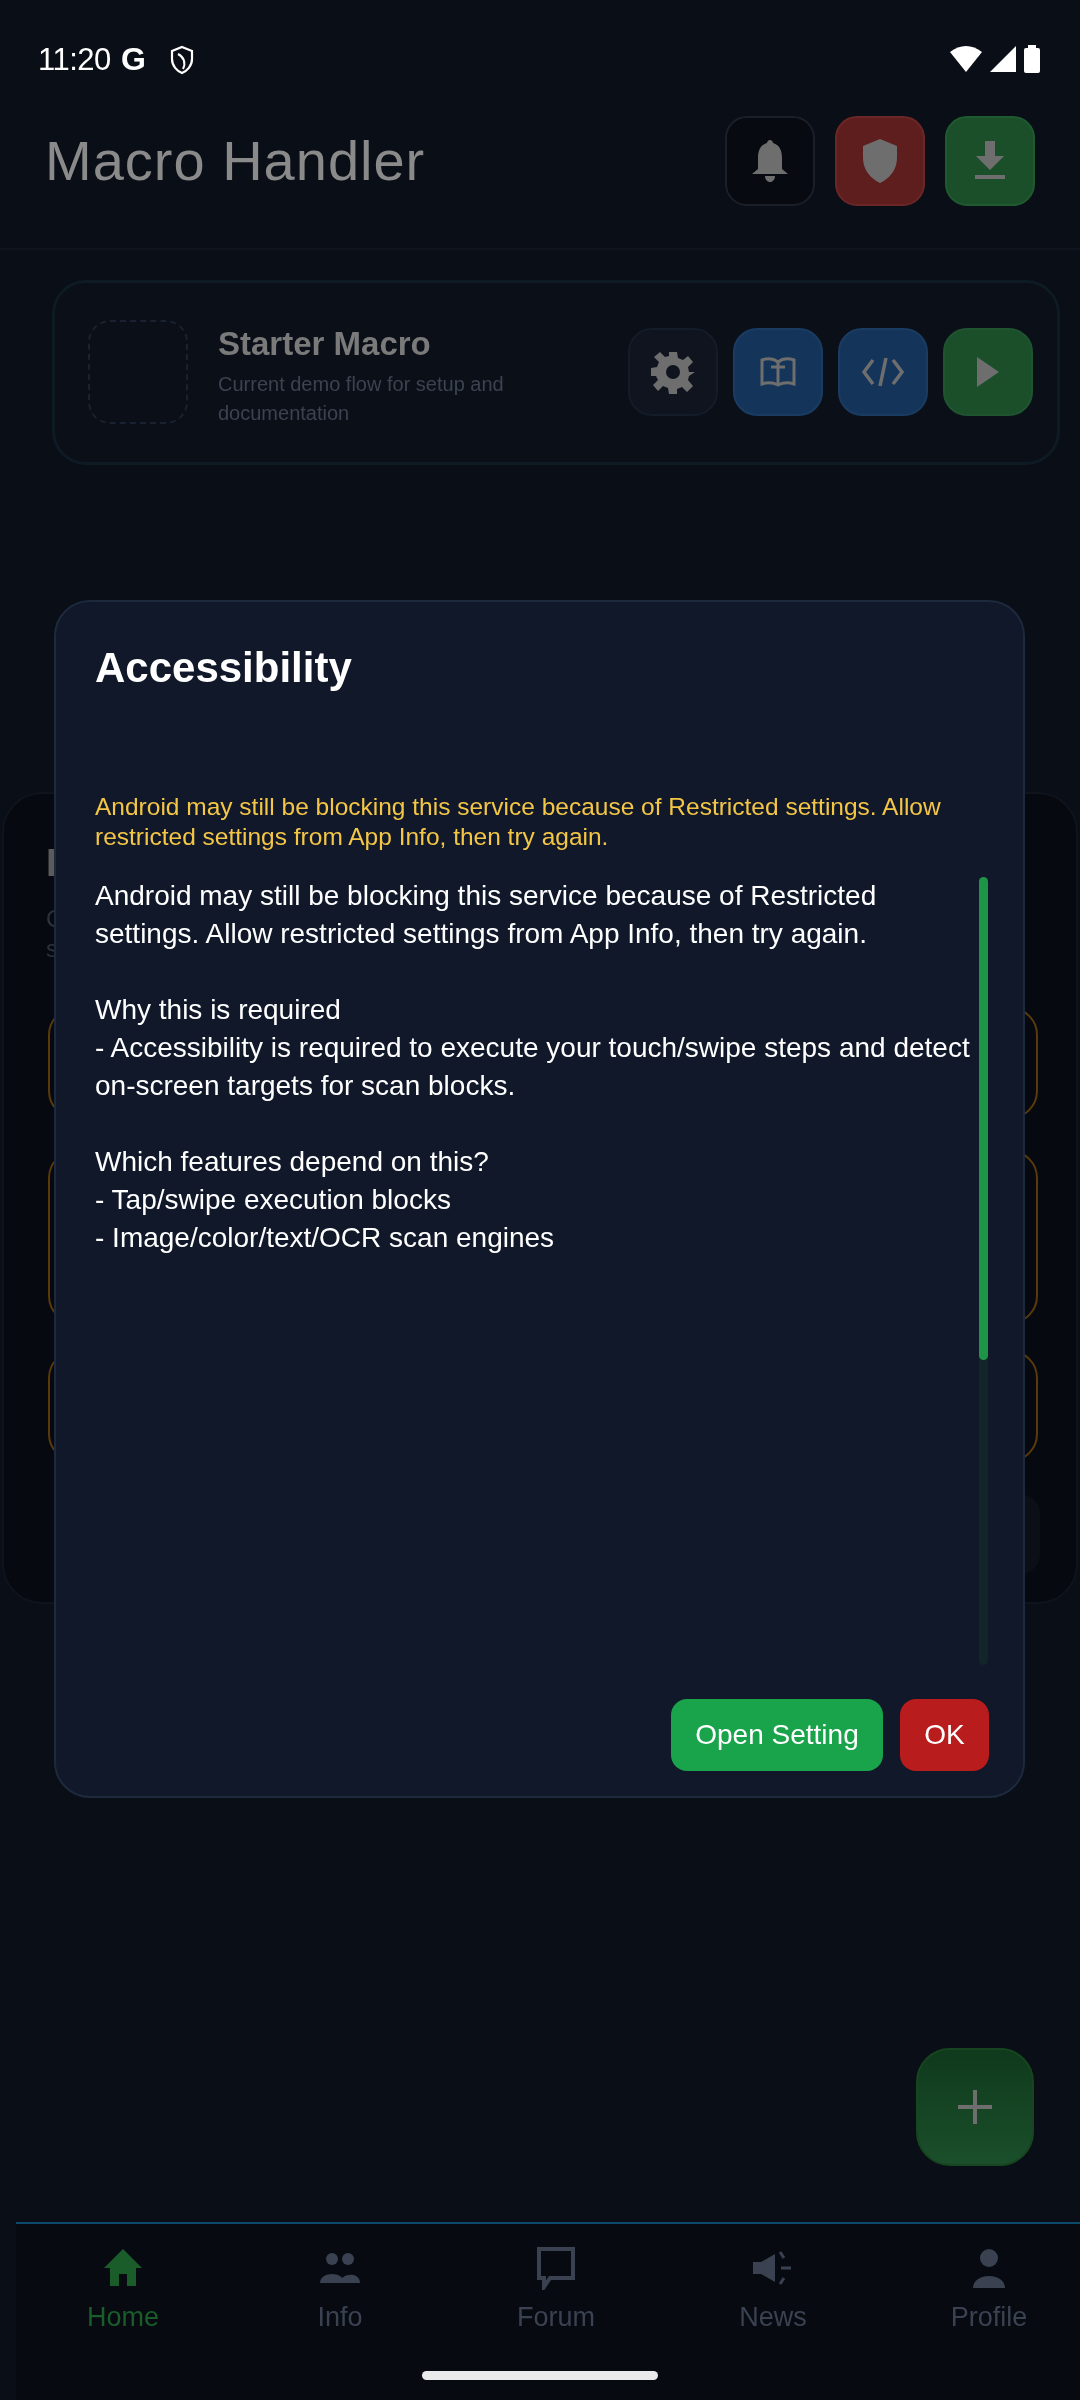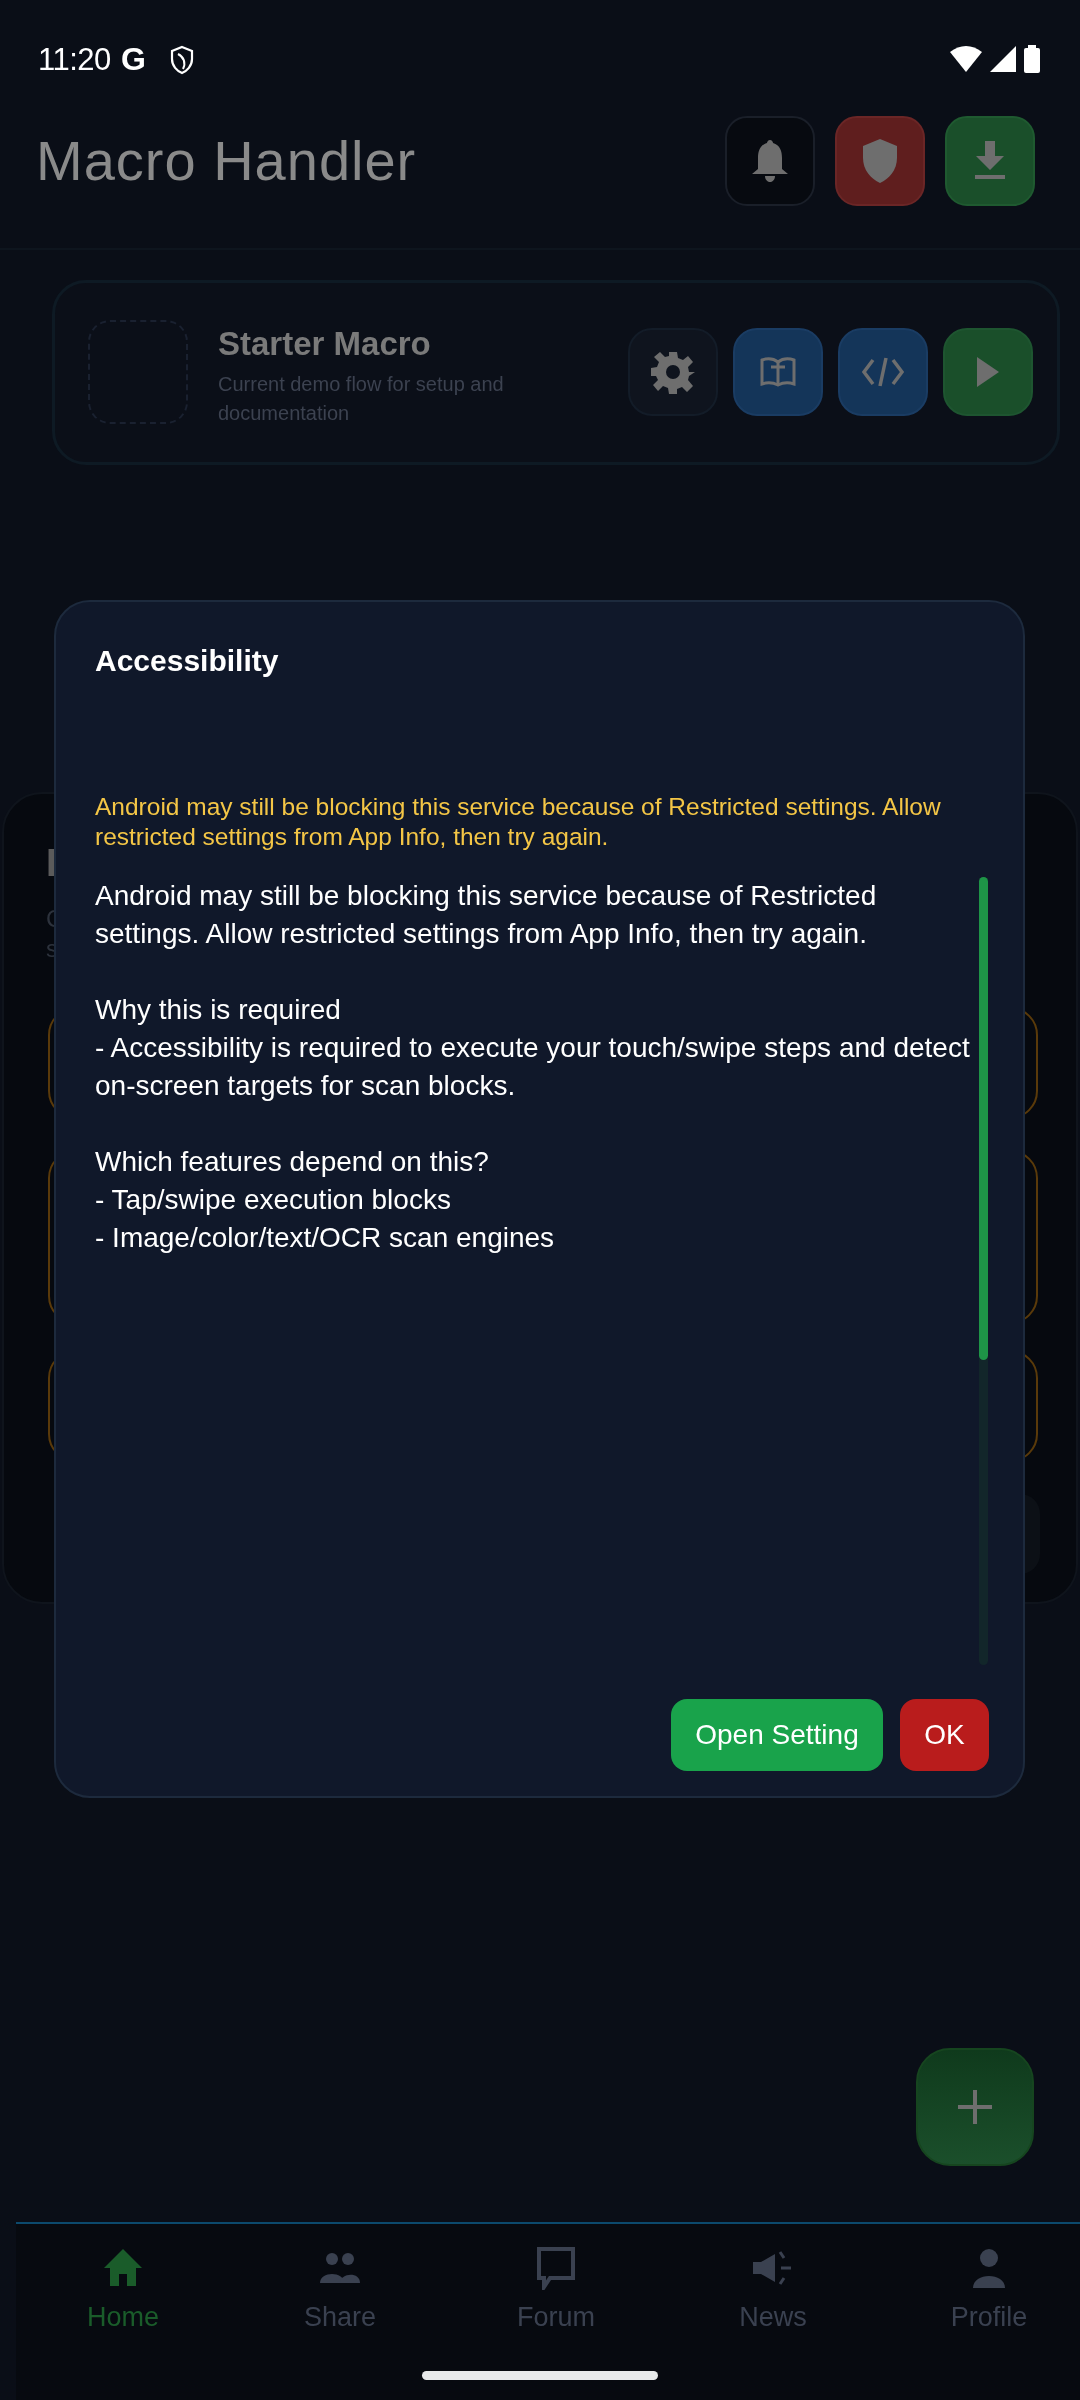--- a/index.html
+++ b/index.html
@@ -7,21 +7,21 @@
   body { position: relative; font-family: "Liberation Sans", "DejaVu Sans", sans-serif; color: #fff; }
 
   
   .app { position: absolute; inset: 0; background: #0a0e17; }
   .statusbar { position: absolute; left: 0; top: 0; width: 1080px; height: 55px; z-index: 50; margin-top: 33px; }
   .sb-time { position: absolute; left: 38px; top: 9px; font-size: 31px; color: #fff; letter-spacing: -0.5px; }
   .sb-g { position: absolute; left: 121px; top: 8px; font-size: 32px; font-weight: bold; color: #fff; }
   .sb-shield { position: absolute; left: 170px; top: 12px; width: 24px; height: 30px; }
   .sb-right { position: absolute; right: 40px; top: 12px; display: flex; gap: 8px; align-items: center; }
 
-  .app-title { position: absolute; left: 36px; top: 128px; font-size: 56px; color: #8a8a8a; letter-spacing: 1px; font-weight: normal; }
+  .app-title { position: absolute; left: 45px; top: 128px; font-size: 56px; color: #8a8a8a; letter-spacing: 1px; font-weight: normal; }
   .hdr-btn { position: absolute; top: 116px; width: 90px; height: 90px; border-radius: 22px; display: flex; align-items: center; justify-content: center; }
   .hdr-bell { left: 725px; border: 2px solid #1a1f29; background: #070a10; }
   .hdr-shield { left: 835px; background: #5f1e1e; border: 2px solid #6b2626; }
   .hdr-download { left: 945px; background: #1a4f2a; border: 2px solid #1f5a30; }
   .hdr-divider { position: absolute; left: 0; top: 248px; width: 1080px; height: 2px; background: #0e151e; }
 
   .macro-card { position: absolute; left: 52px; top: 280px; width: 1008px; height: 185px; border-radius: 34px; background: #0b0f18; border: 3px solid #0e1a24; }
   .macro-thumb { position: absolute; left: 33px; top: 37px; width: 100px; height: 104px; border: 2px dashed #1a2130; border-radius: 22px; }
   .macro-title { position: absolute; left: 163px; top: 42px; font-size: 33px; font-weight: bold; color: #7a7a7a; }
   .macro-desc { position: absolute; left: 163px; top: 87px; width: 420px; font-size: 20px; line-height: 29px; color: #3c4250; }
@@ -43,21 +43,21 @@
   .nav-item { position: absolute; top: 20px; width: 160px; height: 100px; display: flex; flex-direction: column; align-items: center; }
   .nav-icon { width: 48px; height: 48px; display: flex; align-items: center; justify-content: center; }
   .nav-label { margin-top: 10px; font-size: 27px; color: #3a4150; }
   .nav-item.active .nav-label { color: #1a5c2a; }
   .home-indicator { position: absolute; left: 422px; top: 2371px; width: 236px; height: 9px; border-radius: 5px; background: #e8eaeb; }
 
   .scrim { position: absolute; inset: 0; background: rgba(0,0,0,0.0); }
 
   
   .dialog { position: absolute; left: 54px; top: 600px; width: 971px; height: 1198px; border-radius: 36px; background: #10182a; border: 2px solid #1d2a3d; }
-  .dlg-title { position: absolute; left: 39px; top: 42px; font-size: 30px; font-weight: bold; color: #ffffff; }
+  .dlg-title { position: absolute; left: 39px; top: 42px; font-size: 42px; font-weight: bold; color: #ffffff; }
   .dlg-warn { position: absolute; left: 39px; width: 900px; font-size: 24.5px; line-height: 30px; color: #f4c646; }
   .dlg-warn.w1 { top: 102px; }
   .dlg-warn.w2 { top: 190px; }
   .dlg-body-inner { font-size: 28px; line-height: 38px; color: #ffffff; white-space: pre-line; height: 790px; }
   .dlg-body-clip { position: absolute; left: 39px; top: 275px; width: 925px; height: 388px; overflow: hidden; }
   .scroll-track { position: absolute; left: 923px; top: 275px; width: 9px; height: 788px; border-radius: 5px; background: #12262a; }
   .scroll-thumb { position: absolute; left: 923px; top: 275px; width: 9px; height: 483px; border-radius: 5px; background: #1e9447; }
   .btn-open { position: absolute; left: 615px; top: 1097px; width: 212px; height: 72px; border-radius: 16px; background: #19a34b; color: #fff; font-size: 28px; border: none; display: flex; align-items: center; justify-content: center; }
   .btn-ok { position: absolute; left: 844px; top: 1097px; width: 89px; height: 72px; border-radius: 16px; background: #b91c1c; color: #fff; font-size: 28px; border: none; display: flex; align-items: center; justify-content: center; }
 </style>
@@ -170,21 +170,21 @@
     </div>
     <div class="nav-item" style="left:244px;">
       <div class="nav-icon">
         <svg width="44" height="34" viewBox="0 0 44 34">
           <circle cx="14" cy="8" r="6" fill="#3a4150"></circle>
             <circle cx="30" cy="8" r="6" fill="#3a4150"></circle>
           <path d="M2 32 C2 20 26 20 26 32 Z" fill="#3a4150"></path>
             <path d="M22 32 C22 22 42 20 42 32 Z" fill="#3a4150"></path>
         </svg>
       </div>
-      <div class="nav-label">Share</div>
+      <div class="nav-label">Info</div>
     </div>
     <div class="nav-item" style="left:677px;">
       <div class="nav-icon">
         <svg width="44" height="40" viewBox="0 0 44 40">
           <path d="M2 14 H10 L24 6 V34 L10 26 H2 Z" fill="#3a4150"></path>
           <line x1="29" y1="4" x2="33" y2="10" stroke="#3a4150" stroke-width="3"></line>
           <line x1="30" y1="20" x2="40" y2="20" stroke="#3a4150" stroke-width="3"></line>
           <line x1="29" y1="36" x2="33" y2="30" stroke="#3a4150" stroke-width="3"></line>
         </svg>
       </div>

